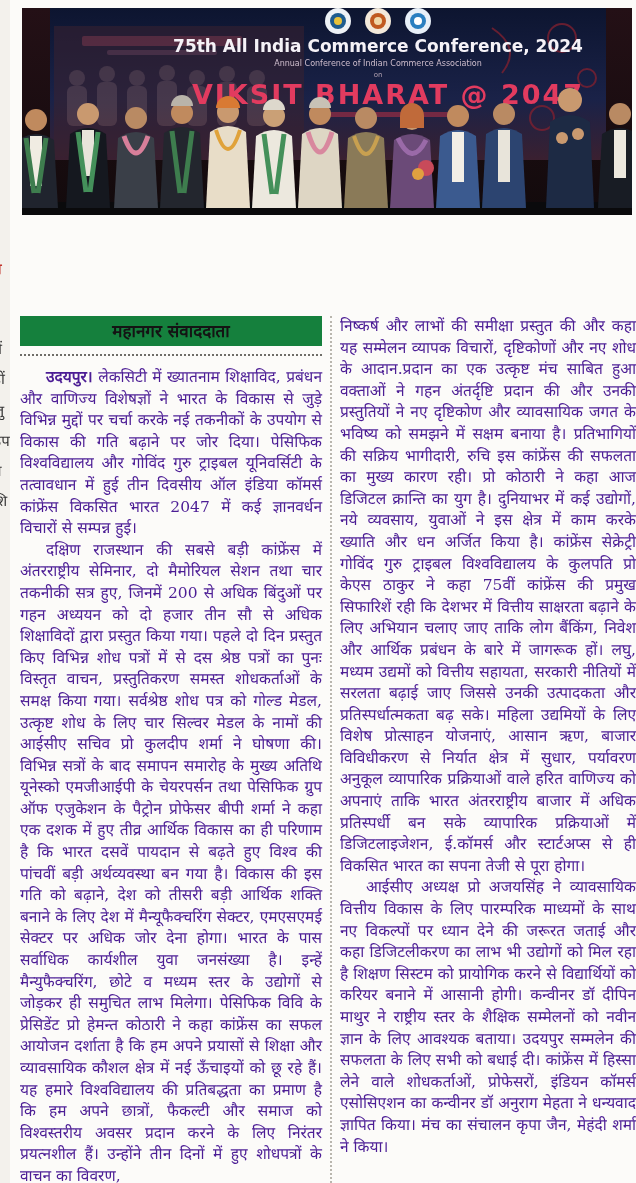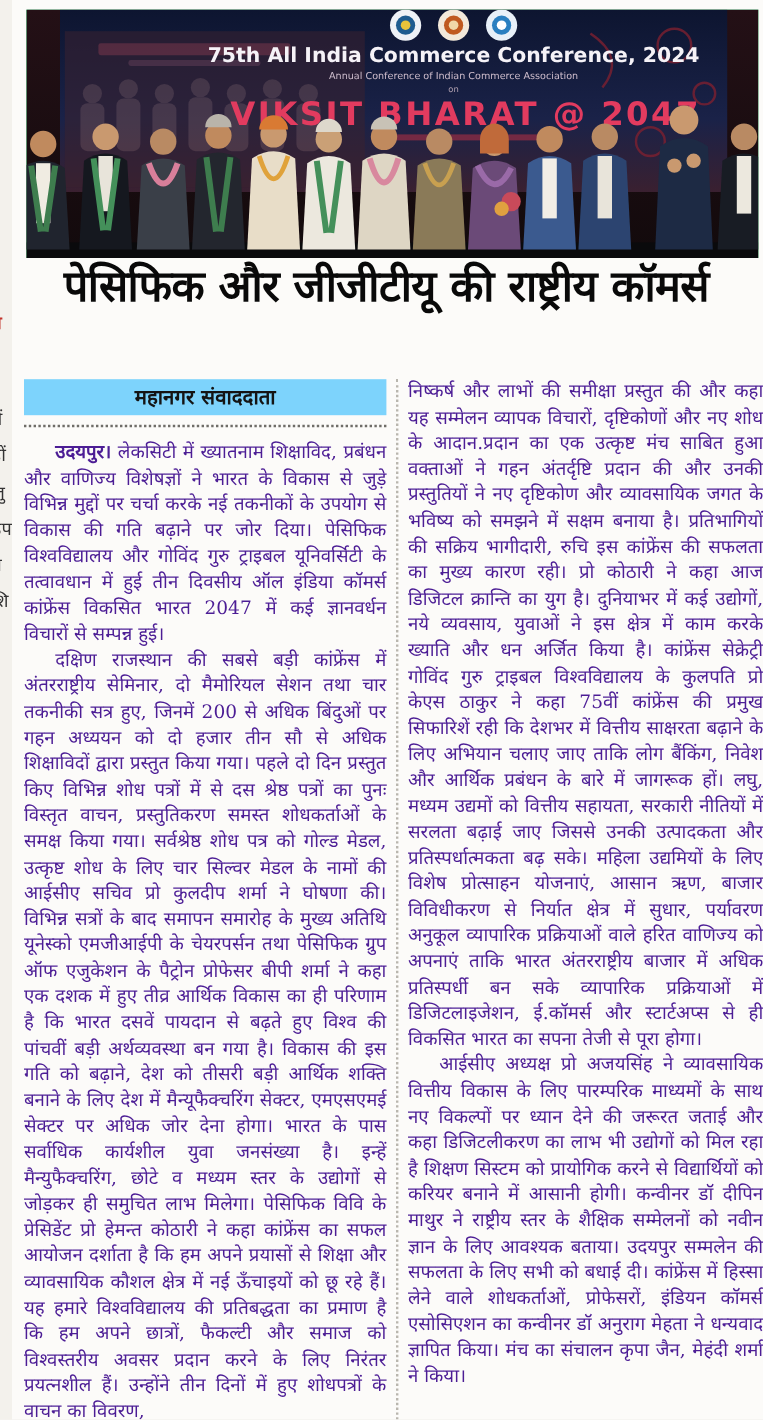--- a/index.html
+++ b/index.html
@@ -40,21 +40,21 @@
     position:absolute;left:20px;top:316px;width:616px;height:867px;
     display:flex;
   }
   .col{width:302px;box-sizing:border-box;}
   .col.left{margin-right:8px;}
   .col.right{
     padding-left:8px;width:306px;
     border-left:2px dotted #b9b6ae;
   }
   .byline-bar{
-    background:#7dd3fc;text-align:center;
+    background:#15803d;text-align:center;
     font-family:"DejaVu Serif","Liberation Serif",serif;
     font-weight:bold;font-size:17px;color:#141414;
     padding:3px 0 4px 0;
   }
   .dotted-rule{
     border-bottom:2px dotted #6f6d68;
     height:8px;margin-bottom:10px;
   }
   .body-text{
     font-family:"DejaVu Serif","Liberation Serif",serif;
@@ -235,21 +235,20 @@
       <g>
           <circle cx="598" cy="106" r="11" fill="#b98a63"></circle>
           <path d="M576 200 L580 126 q18 -12 36 0 L620 200 Z" fill="#181c24"></path>
           <rect x="592" y="122" width="12" height="48" fill="#ece8de"></rect>
         </g>
     </g>
   </svg>
 </div>
 
 <div class="headline">
-  <div>पेसिफिक और जीजीटीयू की राष्ट्रीय कॉमर्स</div>
 </div>
 
 <div class="columns">
 
   <div class="col left">
     <div class="byline-bar">महानगर संवाददाता</div>
     <div class="dotted-rule"></div>
     <div class="body-text">
       <p class="indent"><span class="lead">उदयपुर।</span><span> लेकसिटी में ख्यातनाम शिक्षाविद, प्रबंधन और वाणिज्य विशेषज्ञों ने भारत के विकास से जुड़े विभिन्न मुद्दों पर चर्चा करके नई तकनीकों के उपयोग से विकास की गति बढ़ाने पर जोर दिया। पेसिफिक विश्वविद्यालय और गोविंद गुरु ट्राइबल यूनिवर्सिटी के तत्वावधान में हुई तीन दिवसीय ऑल इंडिया कॉमर्स कांफ्रेंस विकसित भारत 2047 में कई ज्ञानवर्धन विचारों से सम्पन्न हुई।</span></p>
       <p class="indent">दक्षिण राजस्थान की सबसे बड़ी कांफ्रेंस में अंतरराष्ट्रीय सेमिनार, दो मैमोरियल सेशन तथा चार तकनीकी सत्र हुए, जिनमें 200 से अधिक बिंदुओं पर गहन अध्ययन को दो हजार तीन सौ से अधिक शिक्षाविदों द्वारा प्रस्तुत किया गया। पहले दो दिन प्रस्तुत किए विभिन्न शोध पत्रों में से दस श्रेष्ठ पत्रों का पुनः विस्तृत वाचन, प्रस्तुतिकरण समस्त शोधकर्ताओं के समक्ष किया गया। सर्वश्रेष्ठ शोध पत्र को गोल्ड मेडल, उत्कृष्ट शोध के लिए चार सिल्वर मेडल के नामों की आईसीए सचिव प्रो कुलदीप शर्मा ने घोषणा की। विभिन्न सत्रों के बाद समापन समारोह के मुख्य अतिथि यूनेस्को एमजीआईपी के चेयरपर्सन तथा पेसिफिक ग्रुप ऑफ एजुकेशन के पैट्रोन प्रोफेसर बीपी शर्मा ने कहा एक दशक में हुए तीव्र आर्थिक विकास का ही परिणाम है कि भारत दसवें पायदान से बढ़ते हुए विश्व की पांचवीं बड़ी अर्थव्यवस्था बन गया है। विकास की इस गति को बढ़ाने, देश को तीसरी बड़ी आर्थिक शक्ति बनाने के लिए देश में मैन्यूफैक्चरिंग सेक्टर, एमएसएमई सेक्टर पर अधिक जोर देना होगा। भारत के पास सर्वाधिक कार्यशील युवा जनसंख्या है। इन्हें मैन्युफैक्चरिंग, छोटे व मध्यम स्तर के उद्योगों से जोड़कर ही समुचित लाभ मिलेगा। पेसिफिक विवि के प्रेसिडेंट प्रो हेमन्त कोठारी ने कहा कांफ्रेंस का सफल आयोजन दर्शाता है कि हम अपने प्रयासों से शिक्षा और व्यावसायिक कौशल क्षेत्र में नई ऊँचाइयों को छू रहे हैं। यह हमारे विश्वविद्यालय की प्रतिबद्धता का प्रमाण है कि हम अपने छात्रों, फैकल्टी और समाज को विश्वस्तरीय अवसर प्रदान करने के लिए निरंतर प्रयत्नशील हैं। उन्होंने तीन दिनों में हुए शोधपत्रों के वाचन का विवरण,</p>

